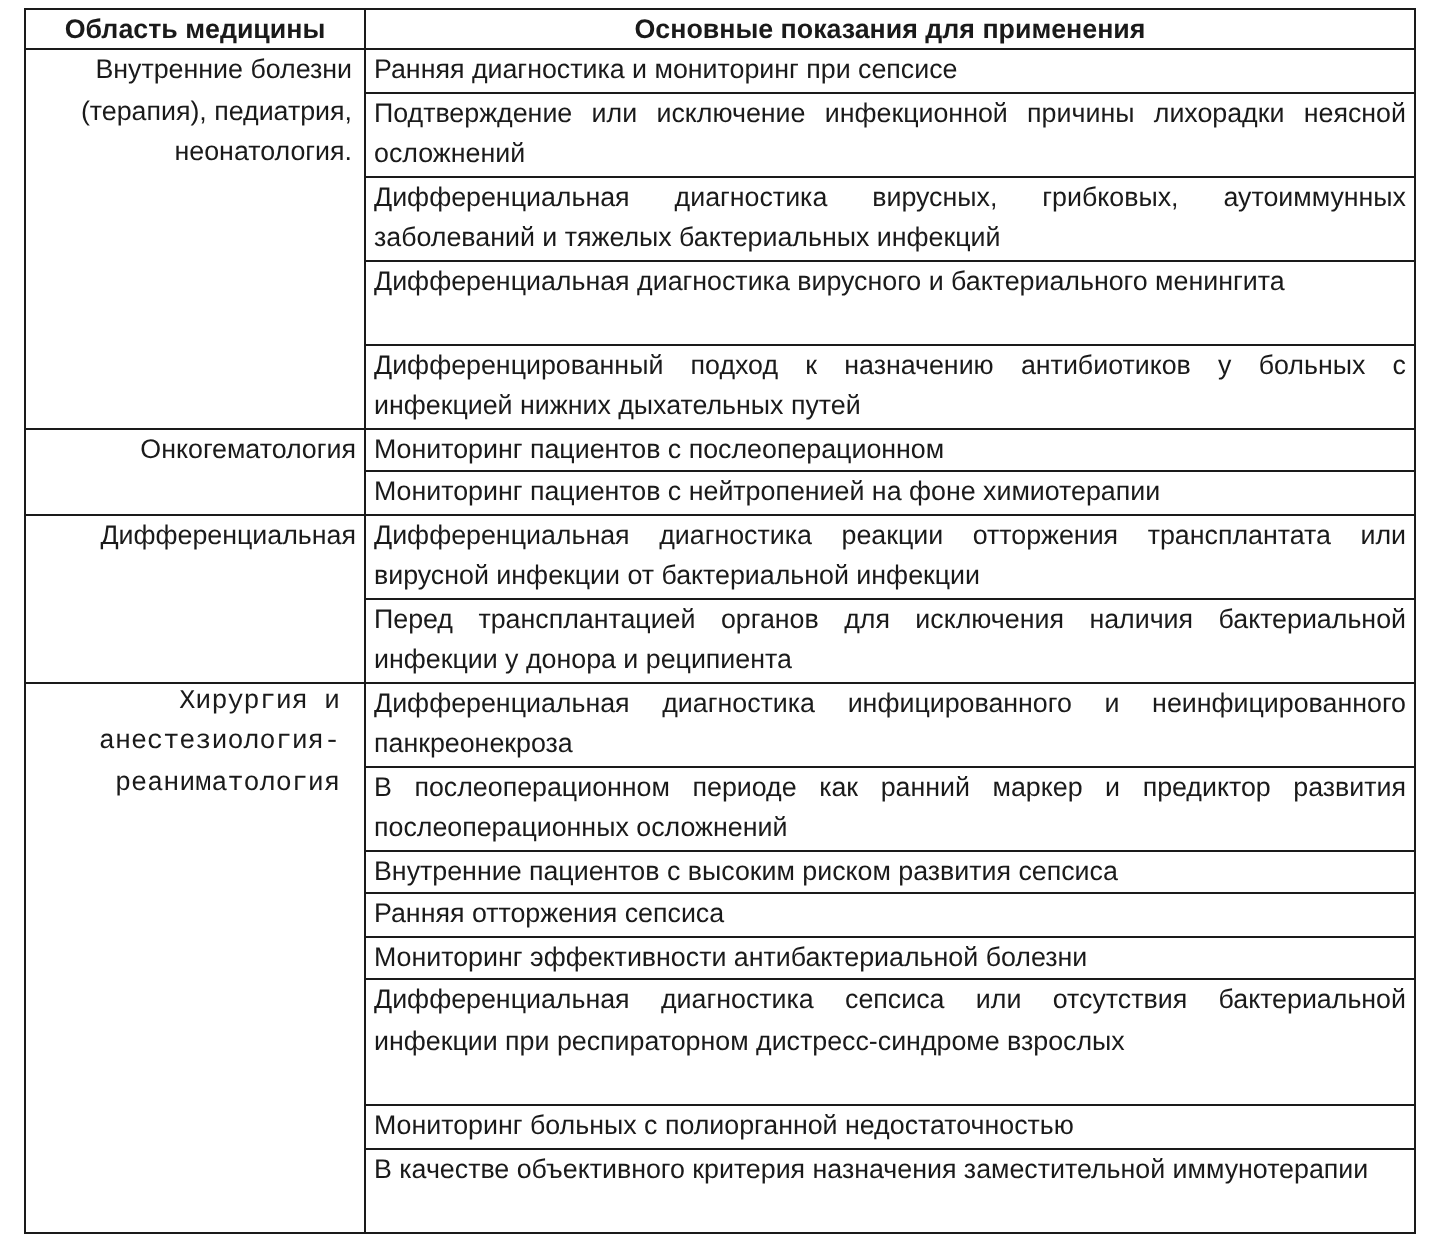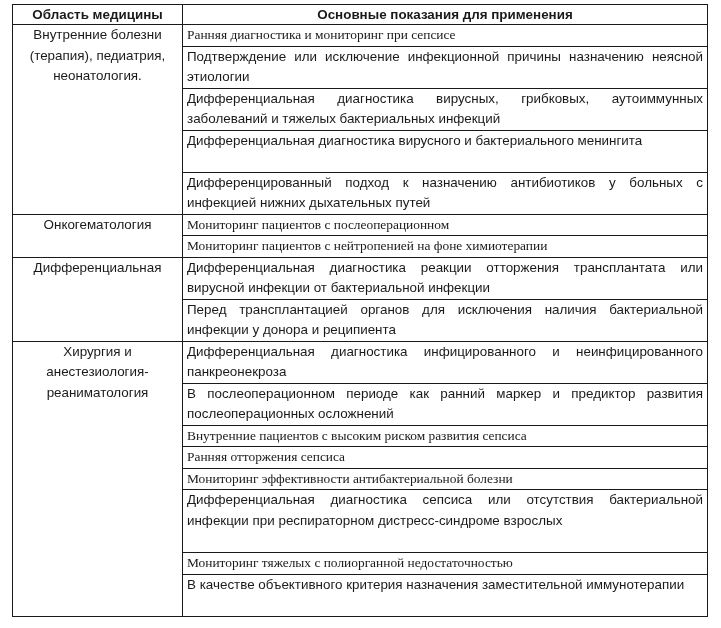--- a/index.html
+++ b/index.html
@@ -22,31 +22,31 @@
     margin-left: 38px;
   }
   table.med th {
     font-weight: bold;
     text-align: center;
     height: 19px;
     line-height: 19px;
     white-space: nowrap;
   }
   td.area {
-    text-align: center;
+    text-align: right;
     vertical-align: middle;
     padding: 0 3px;
   }
   td.ind {
     text-align: justify;
     text-align-last: left;
     padding-left: 4px;
     padding-right: 5px;
   }
-  td.ind.r1 { height: 19px; font-family: Liberation Serif, serif; }
+  td.ind.r1 { height: 19px; }
   td.ind.r2 { height: 41px; }
   td.ind.r3 { height: 62px; }
 </style>
 </head>
 <body>
 
 <table class="med">
   <colgroup>
       <col class="c1">
       <col class="c2">
@@ -57,21 +57,21 @@
       <th>Основные показания для применения</th>
     </tr>
   </thead>
   <tbody>
 
     <tr>
       <td class="area" rowspan="5" style="padding:0 6px;">Внутренние болезни (терапия), педиатрия, неонатология.</td>
       <td class="ind r1">Ранняя диагностика и мониторинг при сепсисе</td>
     </tr>
     <tr>
-      <td class="ind r2">Подтверждение или исключение инфекционной причины назначению неясной этиологии</td>
+      <td class="ind r2">Подтверждение или исключение инфекционной причины лихорадки неясной осложнений</td>
     </tr>
     <tr>
       <td class="ind r2">Дифференциальная диагностика вирусных, грибковых, аутоиммунных заболеваний и тяжелых бактериальных инфекций</td>
     </tr>
     <tr>
       <td class="ind r2">Дифференциальная диагностика вирусного и бактериального менингита</td>
     </tr>
     <tr>
       <td class="ind r2">Дифференцированный подход к назначению антибиотиков у больных с инфекцией нижних дыхательных путей</td>
     </tr>
@@ -86,38 +86,38 @@
 
     <tr>
       <td class="area" rowspan="2">Дифференциальная</td>
       <td class="ind r2">Дифференциальная диагностика реакции отторжения трансплантата или вирусной инфекции от бактериальной инфекции</td>
     </tr>
     <tr>
       <td class="ind r2">Перед трансплантацией органов для исключения наличия бактериальной инфекции у донора и реципиента</td>
     </tr>
 
     <tr>
-      <td class="area" rowspan="8" style="padding:0 25px;">Хирургия и анестезиология-реаниматология</td>
+      <td class="area" rowspan="8" style="padding:0 12px;font-family:Liberation Mono, monospace;">Хирургия и анестезиология-реаниматология</td>
       <td class="ind r2">Дифференциальная диагностика инфицированного и неинфицированного панкреонекроза</td>
     </tr>
     <tr>
       <td class="ind r2">В послеоперационном периоде как ранний маркер и предиктор развития послеоперационных осложнений</td>
     </tr>
     <tr>
       <td class="ind r1">Внутренние пациентов с высоким риском развития сепсиса</td>
     </tr>
     <tr>
       <td class="ind r1">Ранняя отторжения сепсиса</td>
     </tr>
     <tr>
       <td class="ind r1">Мониторинг эффективности антибактериальной болезни</td>
     </tr>
     <tr>
       <td class="ind r3">Дифференциальная диагностика сепсиса или отсутствия бактериальной инфекции при респираторном дистресс-синдроме взрослых</td>
     </tr>
     <tr>
-      <td class="ind r1">Мониторинг тяжелых с полиорганной недостаточностью</td>
+      <td class="ind r1">Мониторинг больных с полиорганной недостаточностью</td>
     </tr>
     <tr>
       <td class="ind r2">В качестве объективного критерия назначения заместительной иммунотерапии</td>
     </tr>
   </tbody>
 </table>
 
 </body></html>

